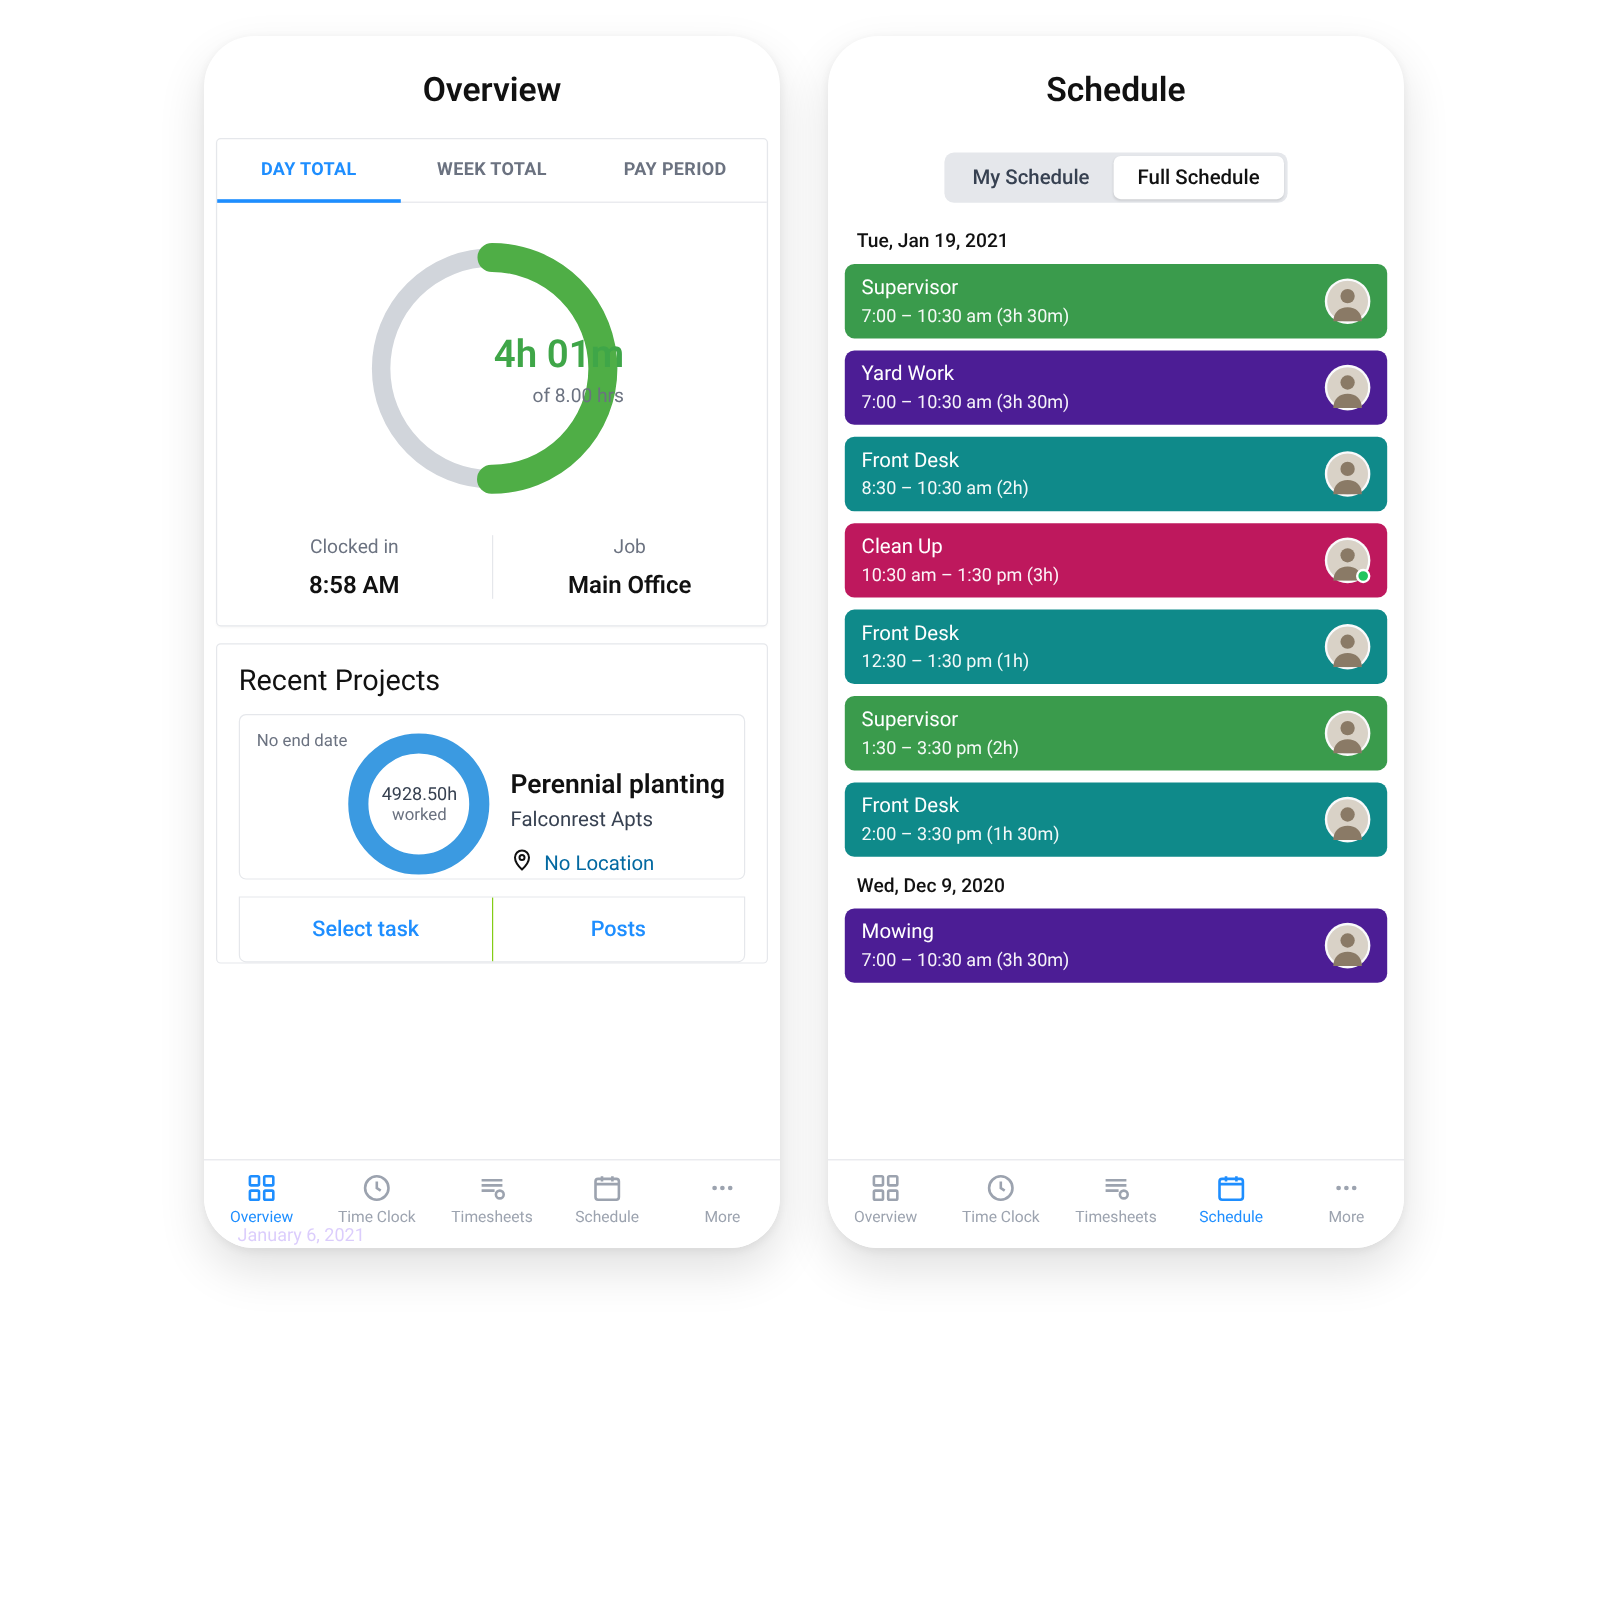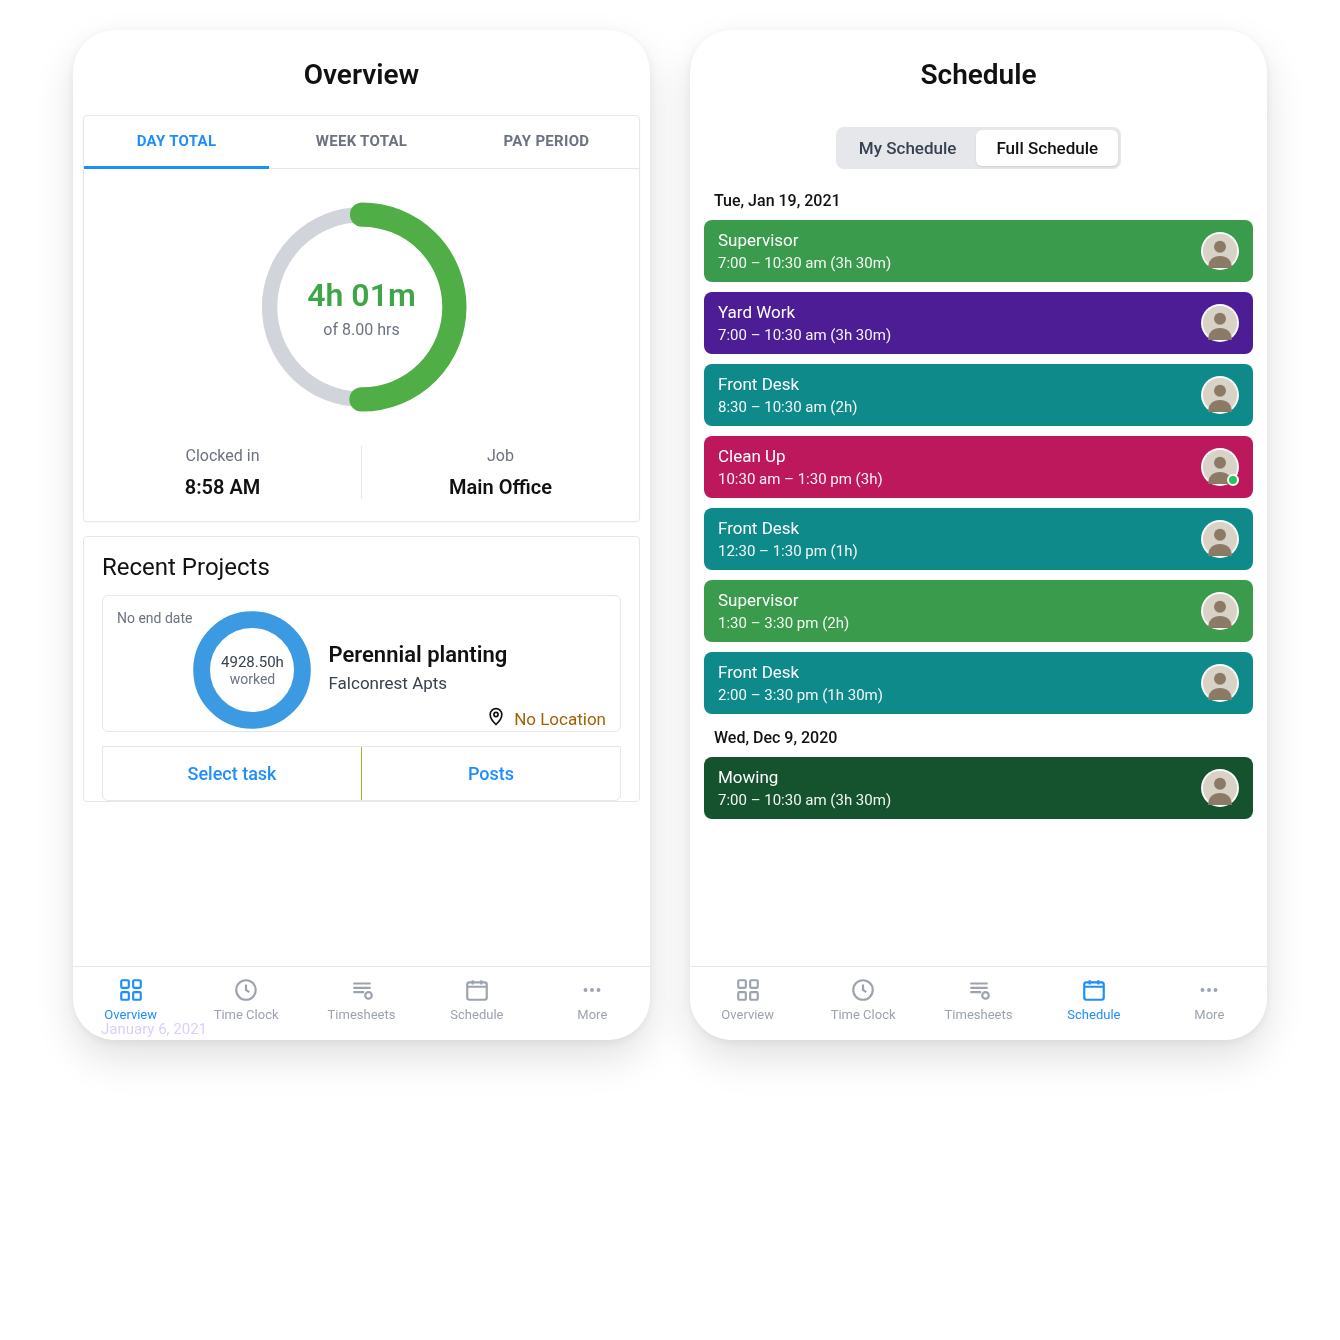--- a/index.html
+++ b/index.html
@@ -8,21 +8,21 @@
     background: #ffffff;
     display: flex;
     justify-content: center;
     align-items: flex-start;
     gap: 40px;
     padding: 30px 20px;
     width: 1340px;
     height: 1340px;
   }
   .phone {
-    width: 577px;
+    width: 480px;
     height: 1010px;
     background: #fff;
     border-radius: 42px;
     box-shadow: 0 18px 40px rgba(0,0,0,0.12), 0 2px 8px rgba(0,0,0,0.06);
     position: relative;
     overflow: hidden;
     display: flex;
     flex-direction: column;
   }
   .phone::after {
@@ -66,21 +66,21 @@
   .tab.active {
     color:#1e8eff;
     border-bottom:3px solid #1e8eff;
     margin-bottom:-1px;
   }
   .donut-wrap { display:flex; justify-content:center; padding:28px 0 20px; }
   .donut { position:relative; width:220px; height:220px; }
   .donut svg { width:100%; height:100%; transform:rotate(-90deg); }
   .donut-center {
     position:absolute; inset:0;
-    display:flex; flex-direction:column; justify-content:center; align-items:center;
+    display:flex; flex-direction:column; justify-content:center; align-items:flex-end;
   }
   .donut-value { font-size:32px; font-weight:600; color:#3fa648; }
   .donut-sub { font-size:16px; color:#6b7280; margin-top:6px; }
   .stats-row { display:flex; border-top:1px solid transparent; padding:8px 0 22px; }
   .stat { flex:1; text-align:center; }
   .stat + .stat { border-left:1px solid #e5e7eb; }
   .stat-label { font-size:16px; color:#6b7280; margin-bottom:10px; }
   .stat-value { font-size:20px; font-weight:600; color:#111; }
 
   .recent-card { background:#fff; border:1px solid #e5e7eb; border-radius:4px; padding:0; }
@@ -88,21 +88,21 @@
   .project-box { border:1px solid #e5e7eb; border-radius:6px; margin:0 18px; padding:14px 14px 0; display:flex; gap:16px; align-items:flex-start; }
   .project-donut { width:120px; height:120px; position:relative; flex-shrink:0; }
   .project-donut svg { width:100%; height:100%; }
   .project-donut-center { position:absolute; inset:0; display:flex; flex-direction:column; justify-content:center; align-items:center; text-align:center; }
   .project-hours { font-size:15px; color:#374151; }
   .project-worked { font-size:14px; color:#6b7280; }
   .project-info { flex:1; }
   .no-end { font-size:14px; color:#6b7280; margin-bottom:16px; }
   .project-name { font-size:22px; font-weight:600; color:#111; margin-bottom:6px; }
   .project-sub { font-size:17px; color:#374151; margin-bottom:14px; }
-  .loc-row { display:flex; align-items:center; gap:8px; font-size:17px; color:#a16207;justify-content:flex-end; }
+  .loc-row { display:flex; align-items:center; gap:8px; font-size:17px; color:#0369a1; }
   .proj-actions { display:flex; border-top:1px solid #e5e7eb; margin-top:14px; }
   .proj-action { flex:1; text-align:center; padding:16px 0; font-size:18px; font-weight:500; color:#1e8eff; cursor:pointer; }
   .proj-action + .proj-action { border-left:1px solid #84cc16; }
   .bottom-date { position:absolute; bottom:-8px; left:22px; font-size:16px; color:#111; }
 
   
   .seg-wrap { display:flex; justify-content:center; padding:18px 0 18px; }
   .seg {
     display:flex;
     border-radius:8px;
@@ -385,21 +385,21 @@
               <circle cx="20" cy="20" r="20" fill="#d9d2c7"></circle>
               <circle cx="20" cy="15" r="7" fill="#8a7a66"></circle>
               <path d="M6 40c0-9 6-14 14-14s14 5 14 14z" fill="#8a7a66"></path>
             </svg>
           </div>
         </div>
       </div>
 
     <div class="date-header" style="margin-top:6px;">Wed, Dec 9, 2020</div>
     <div id="shifts-day2">
-        <div class="shift" style="background: #14532d;">
+        <div class="shift" style="background: #4c1d95;">
           <div>
             <div class="shift-title">Mowing</div>
             <div class="shift-time">7:00 – 10:30 am (3h 30m)</div>
           </div>
           <div class="avatar">
             <svg viewBox="0 0 40 40">
               <circle cx="20" cy="20" r="20" fill="#d9d2c7"></circle>
               <circle cx="20" cy="15" r="7" fill="#8a7a66"></circle>
               <path d="M6 40c0-9 6-14 14-14s14 5 14 14z" fill="#8a7a66"></path>
             </svg>

